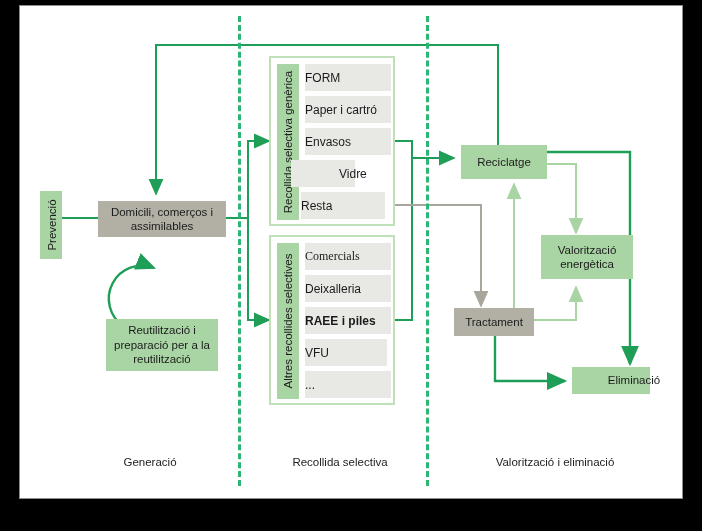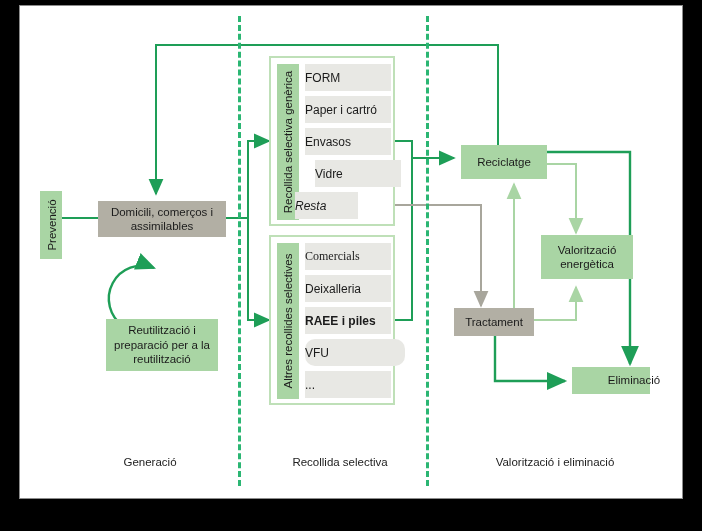--- a/index.html
+++ b/index.html
@@ -122,42 +122,42 @@
       </div>
       <div class="item" style="left:34px;top:6px;width:86px;height:27px;">
         <span>FORM</span>
       </div>
       <div class="item" style="left:34px;top:38px;width:86px;height:27px;">
         <span>Paper i cartró</span>
       </div>
       <div class="item" style="left:34px;top:70px;width:86px;height:27px;">
         <span>Envasos</span>
       </div>
-      <div class="item" style="left:44px;top:102px;width:86px;height:27px;">
+      <div class="item" style="left:20px;top:102px;width:64px;height:27px;padding-left:48px;">
         <span>Vidre</span>
       </div>
-      <div class="item" style="left:24px;top:134px;width:63px;height:27px;font-style:italic;">
+      <div class="item" style="left:30px;top:134px;width:84px;height:27px;">
         <span>Resta</span>
       </div>
     </div>
 
     <div class="group" style="left:249px;top:229px;width:126px;height:170px;">
       <div class="vlabel" style="left:6px;top:6px;width:22px;height:156px;">
         <span style="margin-left: -67.5px; margin-top: -6px;">Altres recollides selectives</span>
       </div>
       <div class="item" style="left:34px;top:6px;width:86px;height:27px;font-family:Liberation Serif, serif;">
         <span>Comercials</span>
       </div>
       <div class="item" style="left:34px;top:38px;width:86px;height:27px;">
         <span>Deixalleria</span>
       </div>
       <div class="item" style="left:34px;top:70px;width:86px;height:27px;font-weight:bold;">
         <span>RAEE i piles</span>
       </div>
-      <div class="item" style="left:34px;top:102px;width:100px;height:27px;border-radius:10px;">
+      <div class="item" style="left:34px;top:102px;width:82px;height:27px;">
         <span>VFU</span>
       </div>
       <div class="item" style="left:34px;top:134px;width:86px;height:27px;">
         <span>...</span>
       </div>
     </div>
 
     <div class="gbox" style="left:441px;top:139px;width:86px;height:34px;">
       <span>Reciclatge</span>
     </div>

